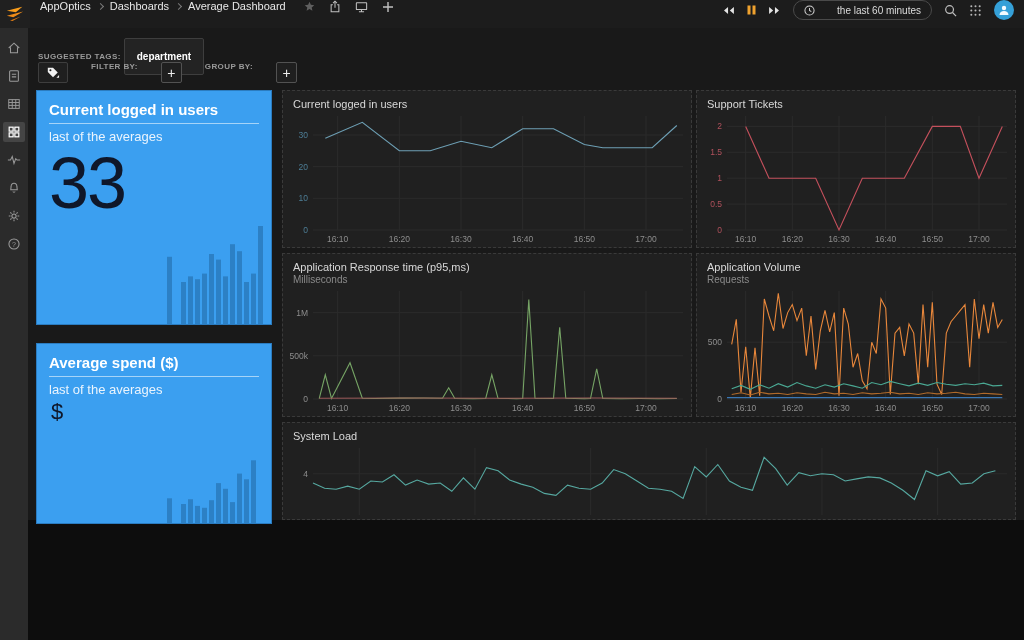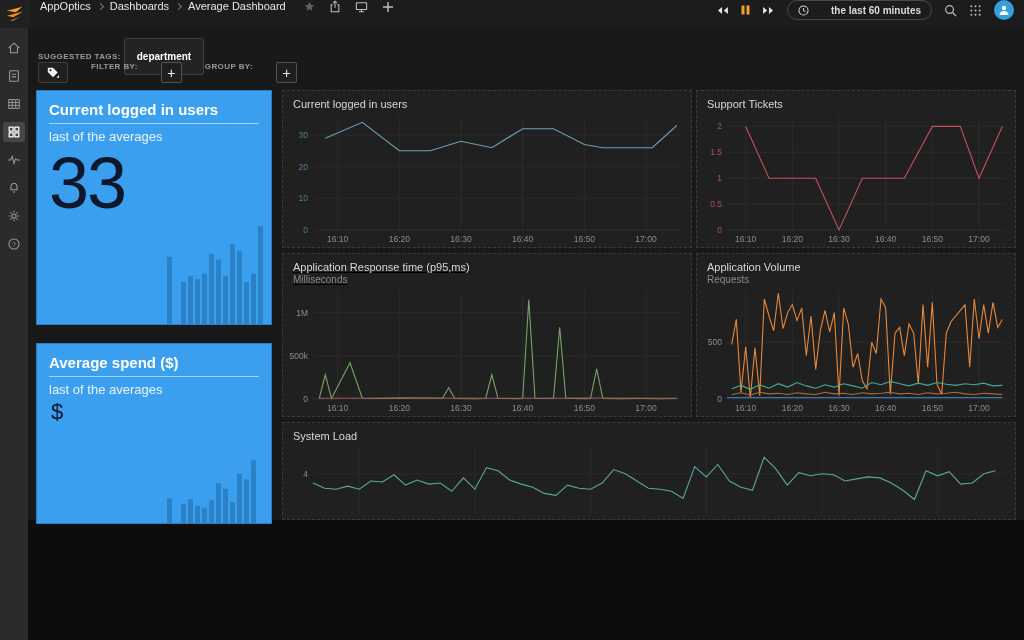--- a/index.html
+++ b/index.html
@@ -8,21 +8,21 @@
 
   
   .topbar { position:absolute; left:0; top:0; width:1024px; height:28px; background:#1c1c1c; display:flex; align-items:flex-start; z-index:5; }
   .logo { width:30px; height:28px; display:flex; align-items:center; justify-content:center; background:#202020; }
   .breadcrumb { display:flex; align-items:center; gap:7px; margin-left:10px; font-size:11px; color:#e8e8e8; }
   .crumb { cursor:pointer; }
   .crumb-sep { width:5px; height:5px; border-right:1.5px solid #7a7a7a; border-top:1.5px solid #7a7a7a; transform:rotate(45deg); display:inline-block; }
   .doc-actions { display:flex; align-items:center; gap:14px; margin-left:18px; }
   .icon-btn { display:flex; align-items:center; justify-content:center; cursor:pointer; }
   .tb-right { margin-left:auto; display:flex; align-items:center; gap:12px; padding-right:10px; }
-  .time-pill { display:flex; align-items:center; gap:22px; border:1px solid #4a4a4a; border-radius:11px; height:20px; padding:0 10px; color:#dcdcdc; font-size:10px; cursor:pointer;font-weight:bold; }
+  .time-pill { display:flex; align-items:center; gap:22px; border:1px solid #4a4a4a; border-radius:11px; height:20px; padding:0 10px; color:#dcdcdc; font-size:10px; cursor:pointer; }
   .avatar { width:20px; height:20px; border-radius:50%; background:#35a0d8; display:flex; align-items:center; justify-content:center; cursor:pointer; }
 
   
   .sidebar { position:absolute; left:0; top:28px; width:28px; height:612px; background:#2b2b2b; display:flex; flex-direction:column; align-items:center; padding-top:10px; gap:8px; z-index:4; }
   .side-item { width:22px; height:20px; display:flex; align-items:center; justify-content:center; border-radius:2px; cursor:pointer; }
   .side-item.active { background:#454545; }
 
   
   .content { position:absolute; left:28px; top:28px; width:996px; height:612px; background:#0d0d0d; }
   .dash-bg { position:absolute; left:0; top:0; width:996px; height:492px; background:#191919; }
@@ -316,21 +316,21 @@
           <line x1="30" x2="310" y1="68.18181818181819" y2="68.18181818181819" stroke="#2b2b2b" stroke-width="1"></line>
           <text x="25" y="71.18181818181819" fill="#b0515c" font-size="8.5" text-anchor="end">1</text>
           <line x1="30" x2="310" y1="42.27272727272728" y2="42.27272727272728" stroke="#2b2b2b" stroke-width="1"></line>
           <text x="25" y="45.27272727272728" fill="#b0515c" font-size="8.5" text-anchor="end">1.5</text>
           <line x1="30" x2="310" y1="16.363636363636374" y2="16.363636363636374" stroke="#2b2b2b" stroke-width="1"></line>
           <text x="25" y="19.363636363636374" fill="#b0515c" font-size="8.5" text-anchor="end">2</text>
           <polyline points="48.7,16.4 72.0,68.2 118.7,68.2 142.0,120.0 165.3,68.2 207.3,68.2 235.3,16.4 263.3,16.4 282.0,68.2 305.3,16.4" fill="none" stroke="#c4505c" stroke-width="1.1"></polyline>
         </svg>
     </div>
 
-    <div class="panel" style="left:254px; top:225px; width:410px; height:164px;text-decoration:underline;">
+    <div class="panel" style="left:254px; top:225px; width:410px; height:164px;">
       <div class="panel-title">Application Response time (p95,ms)</div>
       <div class="panel-subtitle">Milliseconds</div>
       <svg class="chart">
           <line x1="54.66666666666667" x2="54.66666666666667" y1="6" y2="114" stroke="#2b2b2b" stroke-width="1"></line>
           <text x="54.66666666666667" y="126" fill="#8d8d8d" font-size="8.5" text-anchor="middle">16:10</text>
           <line x1="116.33333333333333" x2="116.33333333333333" y1="6" y2="114" stroke="#2b2b2b" stroke-width="1"></line>
           <text x="116.33333333333333" y="126" fill="#8d8d8d" font-size="8.5" text-anchor="middle">16:20</text>
           <line x1="178" x2="178" y1="6" y2="114" stroke="#2b2b2b" stroke-width="1"></line>
           <text x="178" y="126" fill="#8d8d8d" font-size="8.5" text-anchor="middle">16:30</text>
           <line x1="239.66666666666666" x2="239.66666666666666" y1="6" y2="114" stroke="#2b2b2b" stroke-width="1"></line>

